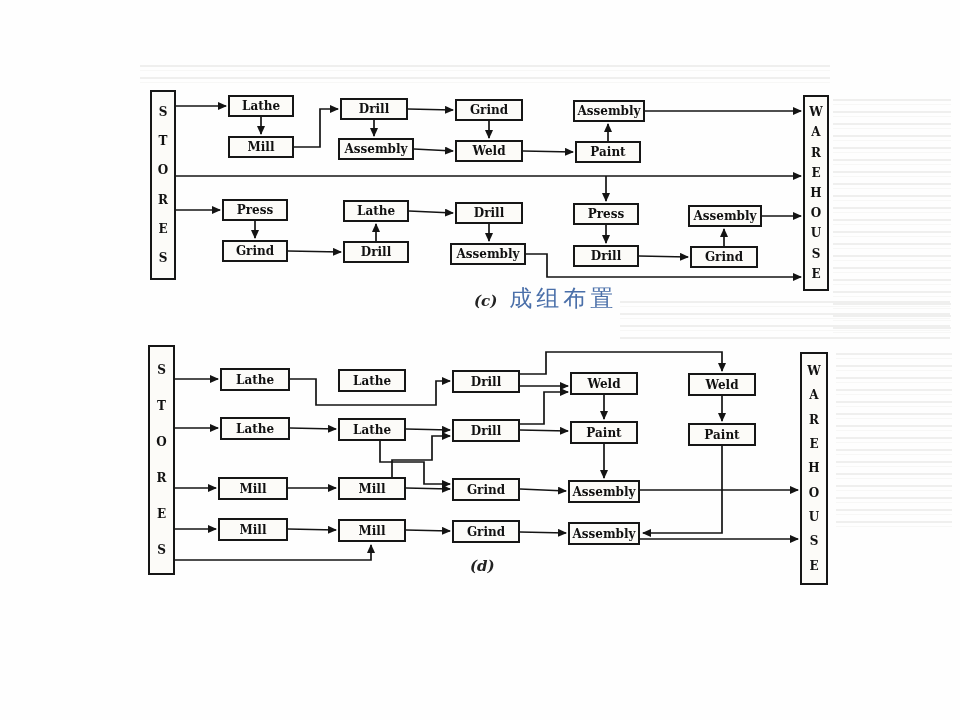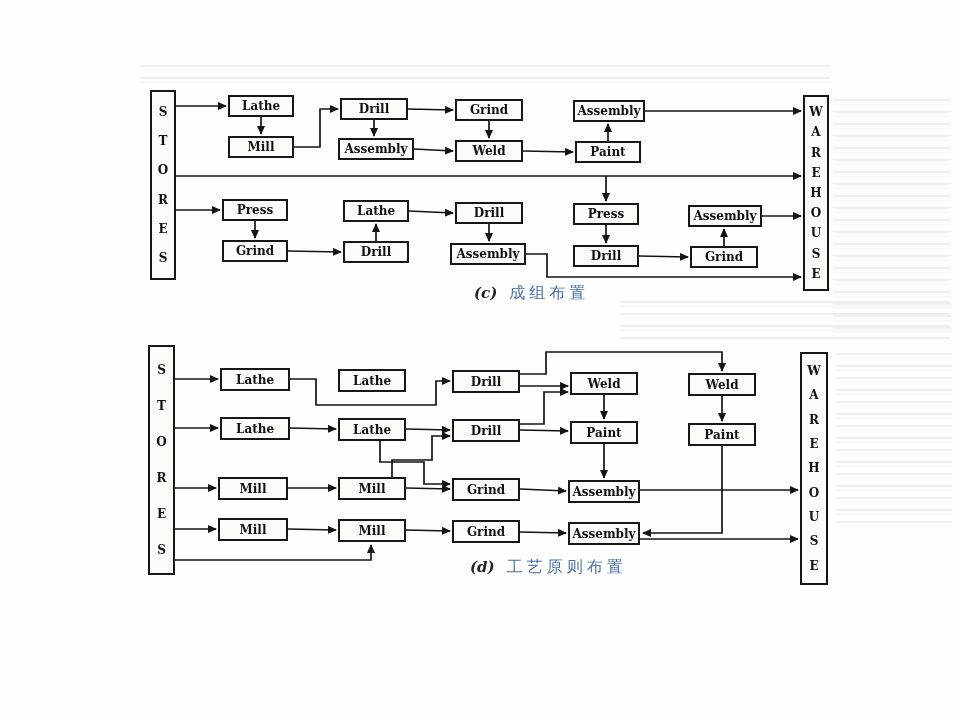--- a/index.html
+++ b/index.html
@@ -11,21 +11,21 @@
     position:absolute;z-index:3;box-sizing:border-box;
     border:2px solid #161616;background:#fcfbf8;
     display:flex;align-items:center;justify-content:center;
     font-family:"DejaVu Serif",serif;font-weight:bold;font-size:12px;color:#111;
     white-space:nowrap;
   }
   .vbox{flex-direction:column;justify-content:space-around;font-size:12px;padding:5px 0;}
   .vbox span{display:block;line-height:1;}
   .caption{position:absolute;z-index:4;display:flex;align-items:baseline;gap:12px;}
   .cap-prefix{font-family:"DejaVu Serif",serif;font-style:italic;font-weight:bold;font-size:15px;color:#222;}
-  .cap-cn{font-family:Liberation Mono, monospace;font-size:16px;letter-spacing:4px;color:#4a6fa9;}
+  .cap-cn{font-family:Liberation Mono, monospace;font-size:23px;letter-spacing:4px;color:#4a6fa9;}
   .scan-noise{
     position:absolute;z-index:1;opacity:.28;filter:blur(.6px);pointer-events:none;
     background:repeating-linear-gradient(180deg,
       transparent 0 3px, rgba(140,138,128,.45) 3px 5px,
       transparent 5px 8px, rgba(160,158,148,.25) 8px 9px,
       transparent 9px 12px);
   }
 </style>
 </head>
 <body>
@@ -171,16 +171,15 @@
       <div class="mbox" style="left: 688px; top: 423px; width: 68px; height: 23px; background: rgb(252, 251, 248);">Paint</div>
     </div>
 
   <div class="caption" style="left:474px;top:283px;">
     <span class="cap-prefix">(c)</span>
     <span class="cap-cn" style="color: rgb(74, 111, 169);">成组布置</span>
   </div>
 
   <div class="caption" style="left:470px;top:557px;">
     <span class="cap-prefix">(d)</span>
-    <span class="cap-cn" style="color: rgb(74, 111, 169);">工艺原则布置</span>
   </div>
 
 </div>
 
 </body></html>

